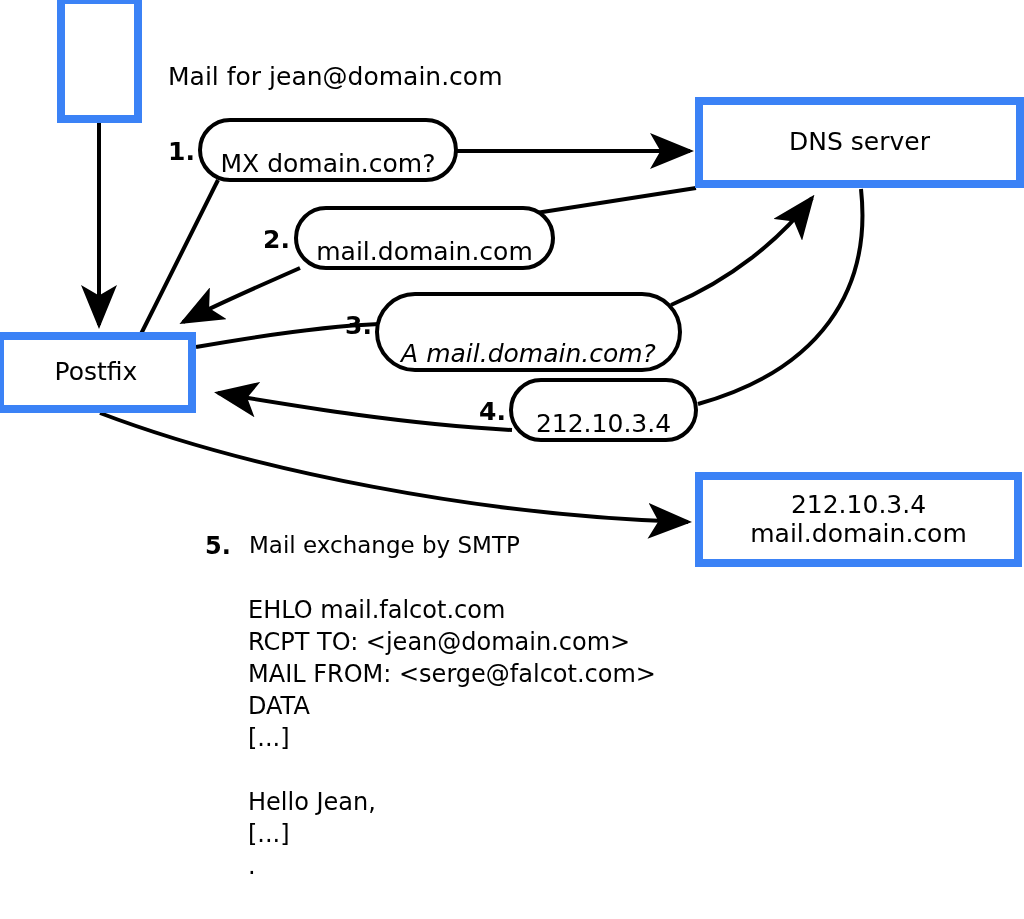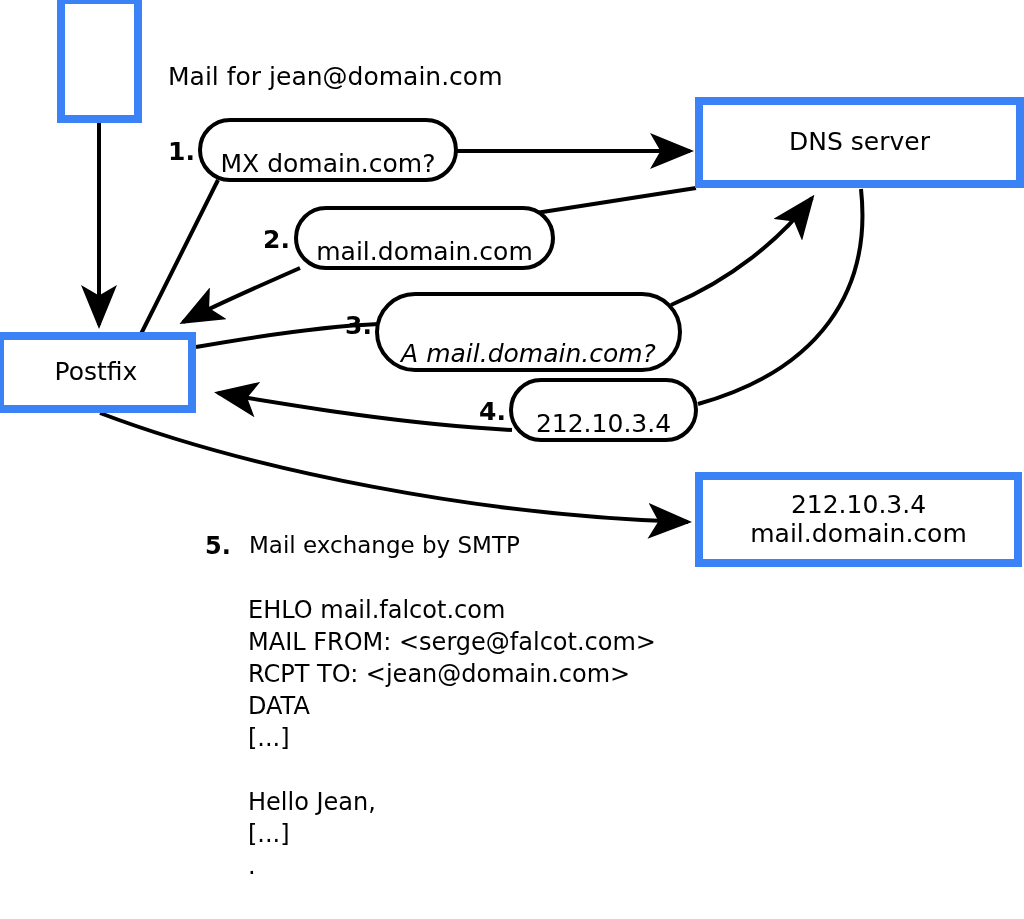--- a/index.html
+++ b/index.html
@@ -175,15 +175,15 @@
   </div>
 
   <div class="step-num" id="step-1">1.</div>
   <div class="step-num" id="step-2">2.</div>
   <div class="step-num" id="step-3">3.</div>
   <div class="step-num" id="step-4">4.</div>
   <div class="step-num" id="step-5">5.</div>
 
   <div id="smtp-heading">Mail exchange by SMTP</div>
 
-  <div id="smtp-block"><div>EHLO mail.falcot.com</div><div>MAIL FROM: &lt;serge@falcot.com&gt;</div><div>RCPT TO: &lt;jean@domain.com&gt;</div><div>DATA</div><div>[...]</div><div class="blank"></div><div>Hello Jean,</div><div>[...]</div><div>.</div></div>
+  <div id="smtp-block"><div>EHLO mail.falcot.com</div><div>RCPT TO: &lt;jean@domain.com&gt;</div><div>MAIL FROM: &lt;serge@falcot.com&gt;</div><div>DATA</div><div>[...]</div><div class="blank"></div><div>Hello Jean,</div><div>[...]</div><div>.</div></div>
 
 </div>
 
 </body></html>

